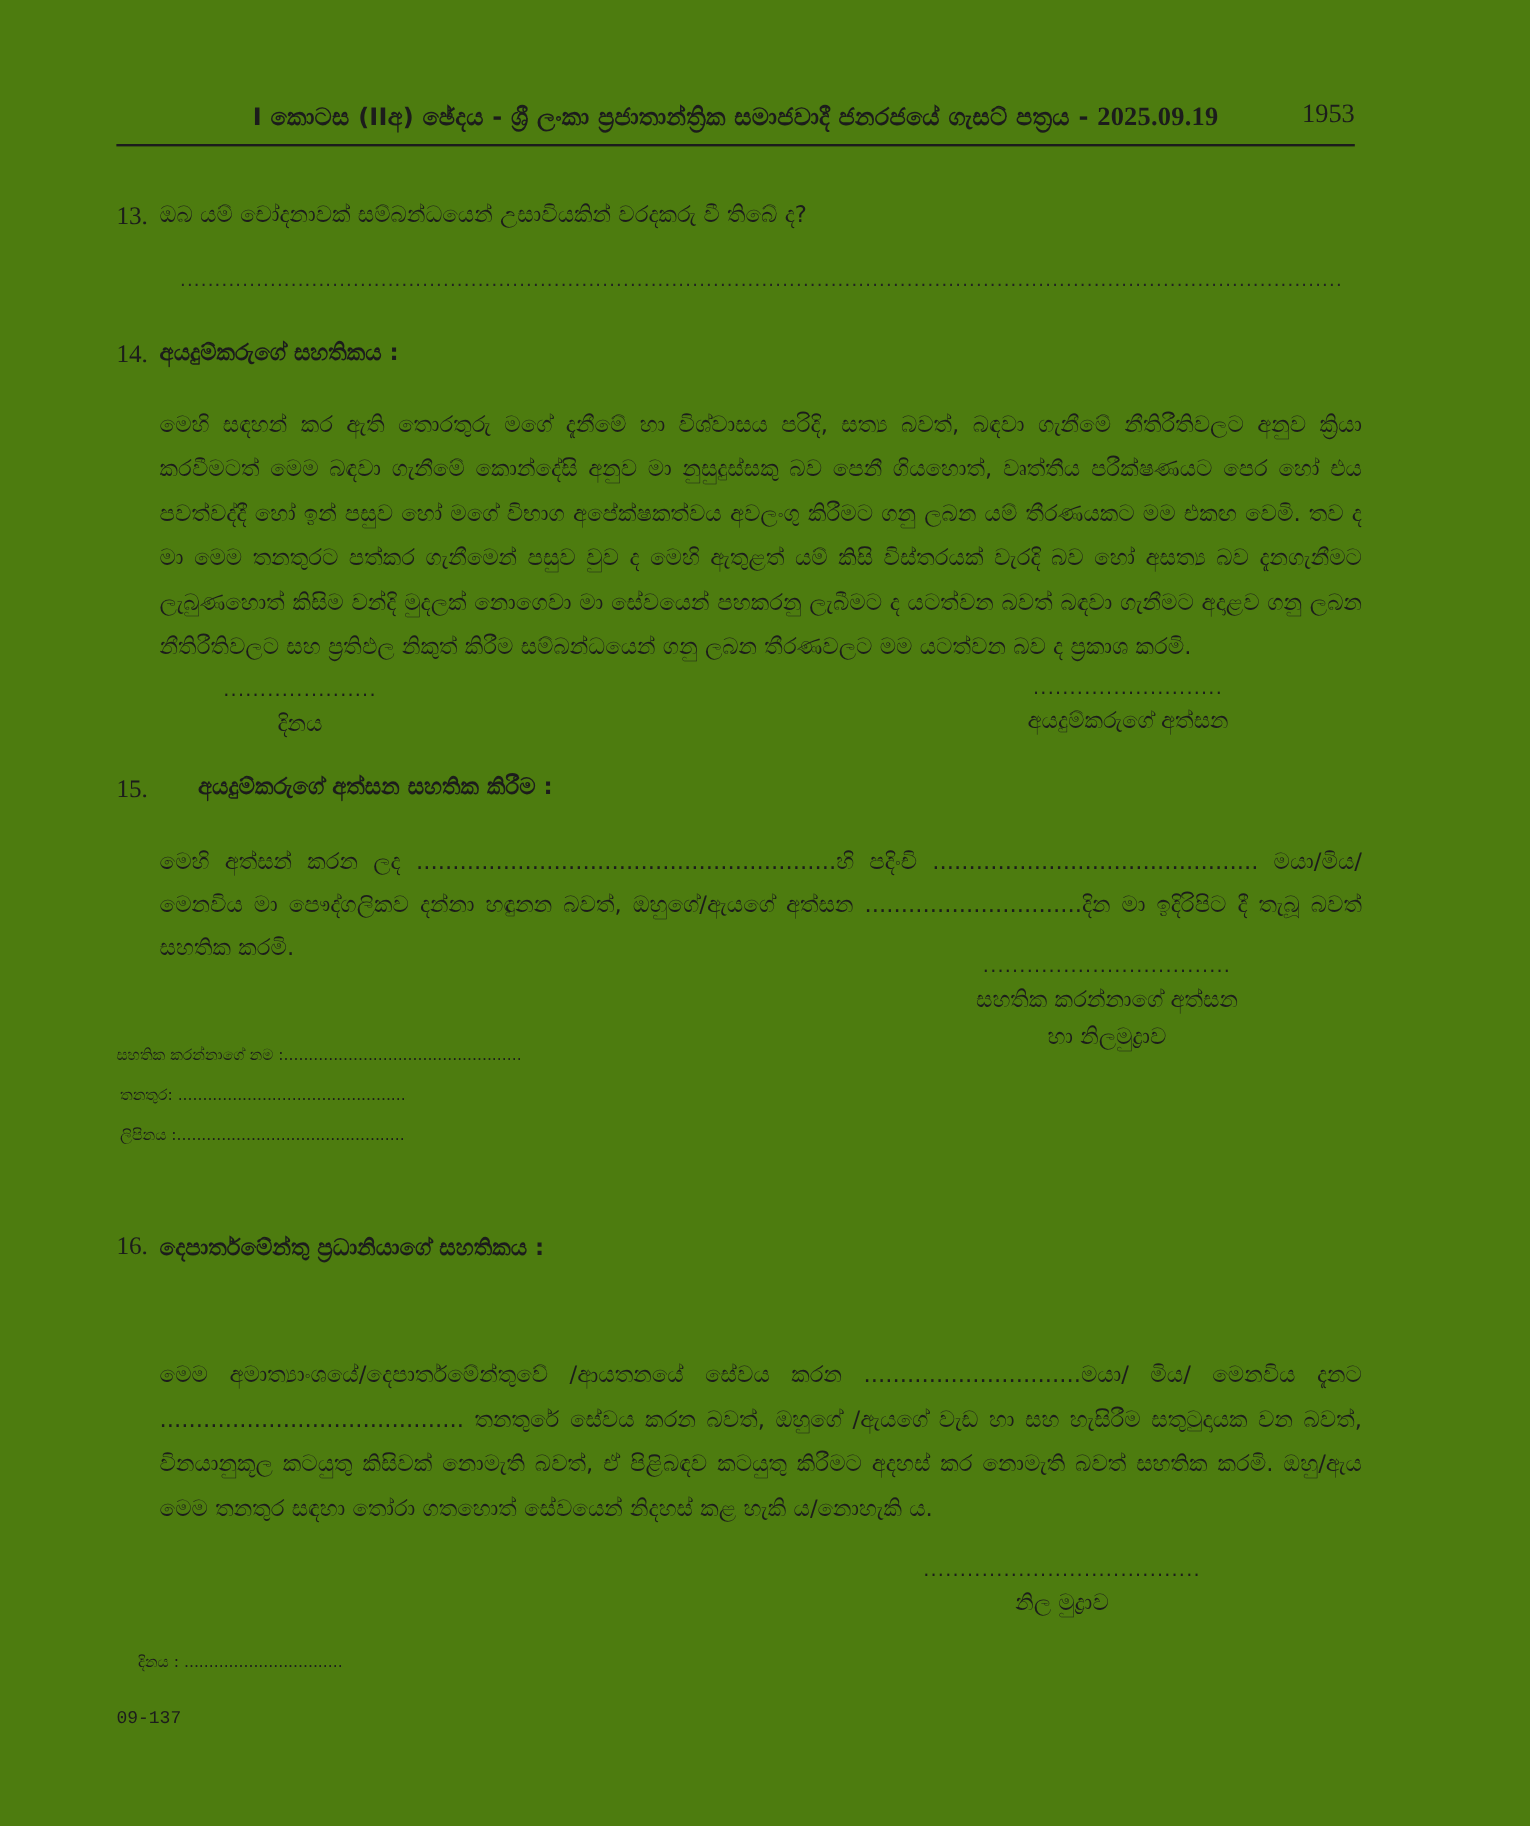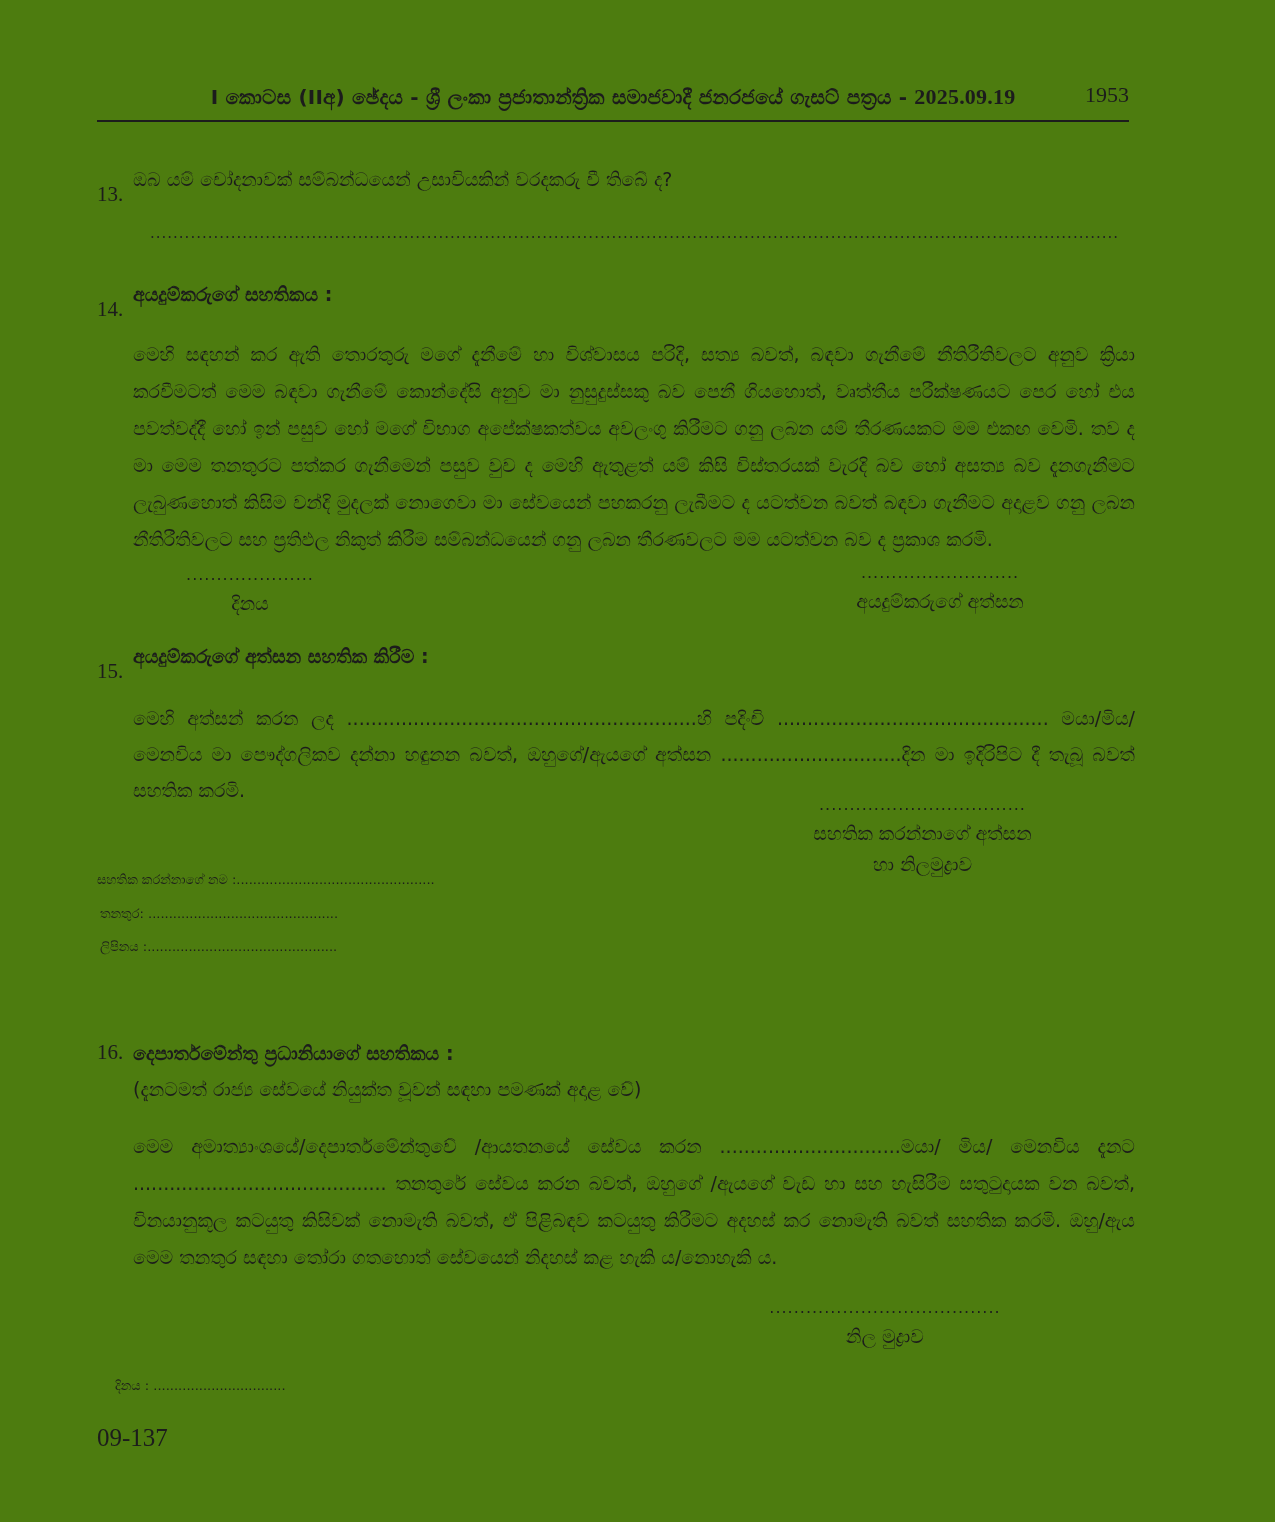--- a/index.html
+++ b/index.html
@@ -25,21 +25,21 @@
   .header-title .hdr-date{font-family:"Liberation Serif","DejaVu Serif",serif;font-size:22px;}
   .page-num{
     position:absolute; right:0; top:-2px;
     font-family:"Liberation Serif","DejaVu Serif",serif;
     font-size:22px;
   }
 
   .sec{position:absolute; display:flex;}
   .num{
     font-family:"Liberation Serif","DejaVu Serif",serif;
-    font-size:21px; width:36px; flex:0 0 36px;margin-top:14px;
+    font-size:21px; width:36px; flex:0 0 36px;
   }
   .sec .txt{font-size:19px; padding-left:0px;}
   .sec .h{font-weight:700;}
 
   .para{
     position:absolute; font-size:19px; line-height:37px;
     text-align:justify;
   }
 
   .dotline{
@@ -50,22 +50,22 @@
   .sigblock{position:absolute; text-align:center; font-size:19px;}
   .sigblock .dots{font-size:16px; letter-spacing:1px; line-height:26px;}
   .sigblock .lbl{line-height:31px;}
 
   .fieldline{position:absolute; font-size:13px; white-space:nowrap;}
 
   .note{position:absolute; font-size:19px;}
 
   .footer-code{
     position:absolute; left:97px; top:1424px;
-    font-family:Liberation Serif, serif;
-    font-size:25px;
+    font-family:Liberation Mono, monospace;
+    font-size:15px;
   }
 </style>
 </head>
 <body>
 
 <div class="page">
 
   <div class="header">
     <div class="header-title">
       <span>I කොටස (IIඅ) ඡේදය - ශ්‍රී ලංකා ප්‍රජාතාන්ත්‍රික සමාජවාදී ජනරජයේ ගැසට් පත්‍රය - </span><span class="hdr-date">2025.09.19</span>
@@ -87,41 +87,40 @@
 
   <div class="sigblock" style="left:160px; top:562px; width:180px;">
     <div class="dots">.....................</div>
     <div class="lbl">දිනය</div>
   </div>
   <div class="sigblock" style="left:740px; top:560px; width:400px;">
     <div class="dots">..........................</div>
     <div class="lbl">අයදුම්කරුගේ අත්සන</div>
   </div>
 
-  <div class="sec" style="left:97px; top:645px; width:1038px;">
+  <div class="sec" style="left:97px; top:645px; width:1038px;gap:32px;">
     <span class="num">15.</span>
     <span class="txt h">අයදුම්කරුගේ අත්සන සහතික කිරීම :</span>
   </div>
   <div class="para" style="left:133px; top:700px; width:1002px; line-height:36px;">මෙහි අත්සන් කරන ලද ..........................................................හි පදිංචි  ............................................. මයා/මිය/මෙනවිය මා පෞද්ගලිකව දන්නා හඳුනන බවත්,  ඔහුගේ/ඇයගේ අත්සන ..............................දින මා ඉදිරිපිට දී තැබූ බවත් සහතික කරමි.</div>
 
   <div class="sigblock" style="left:715px; top:792px; width:415px;">
     <div class="dots">..................................</div>
     <div class="lbl">සහතික කරන්නාගේ අත්සන</div>
     <div class="lbl">හා නිලමුද්‍රාව</div>
   </div>
 
   <div class="fieldline" style="left:97px; top:872px;">සහතික කරන්නාගේ නම :................................................</div>
   <div class="fieldline" style="left:100px; top:906px;">තනතුර: ..............................................</div>
   <div class="fieldline" style="left:100px; top:939px;">ලිපිනය :..............................................</div>
 
   <div class="sec" style="left:97px; top:1026px; width:1038px;align-items:flex-end;">
     <span class="num">16.</span>
     <span class="txt h">දෙපාර්තමේන්තු ප්‍රධානියාගේ  සහතිකය :</span>
   </div>
-  <div class="note" style="left:133px; top:1078px;">(දැනටමත් රාජ්‍ය සේවයේ නියුක්ත වූවන් සඳහා පමණක් අදාළ වේ)</div>
   <div class="para" style="left:133px; top:1128px; width:1002px;">මෙම අමාත්‍යාංශයේ/දෙපාර්තමේන්තුවේ /ආයතනයේ සේවය කරන ..............................මයා/ මිය/ මෙනවිය  දැනට .......................................... තනතුරේ සේවය කරන බවත්, ඔහුගේ /ඇයගේ වැඩ හා සහ හැසිරීම  සතුටුදායක  වන  බවත්,  විනයානුකූල කටයුතු  කිසිවක්  නොමැති  බවත්,  ඒ   පිළිබඳව    කටයුතු  කිරීමට අදහස් කර නොමැති බවත් සහතික කරමි. ඔහු/ඇය මෙම තනතුර සඳහා තෝරා ගතහොත් සේවයෙන් නිදහස් කළ හැකි ය/නොහැකි ය.</div>
 
   <div class="sigblock" style="left:665px; top:1295px; width:440px;">
     <div class="dots">......................................</div>
     <div class="lbl">නිල මුද්‍රාව</div>
   </div>
 
   <div class="fieldline" style="left:115px; top:1378px;">දිනය : ................................</div>
 
   <div class="footer-code">09-137</div>

